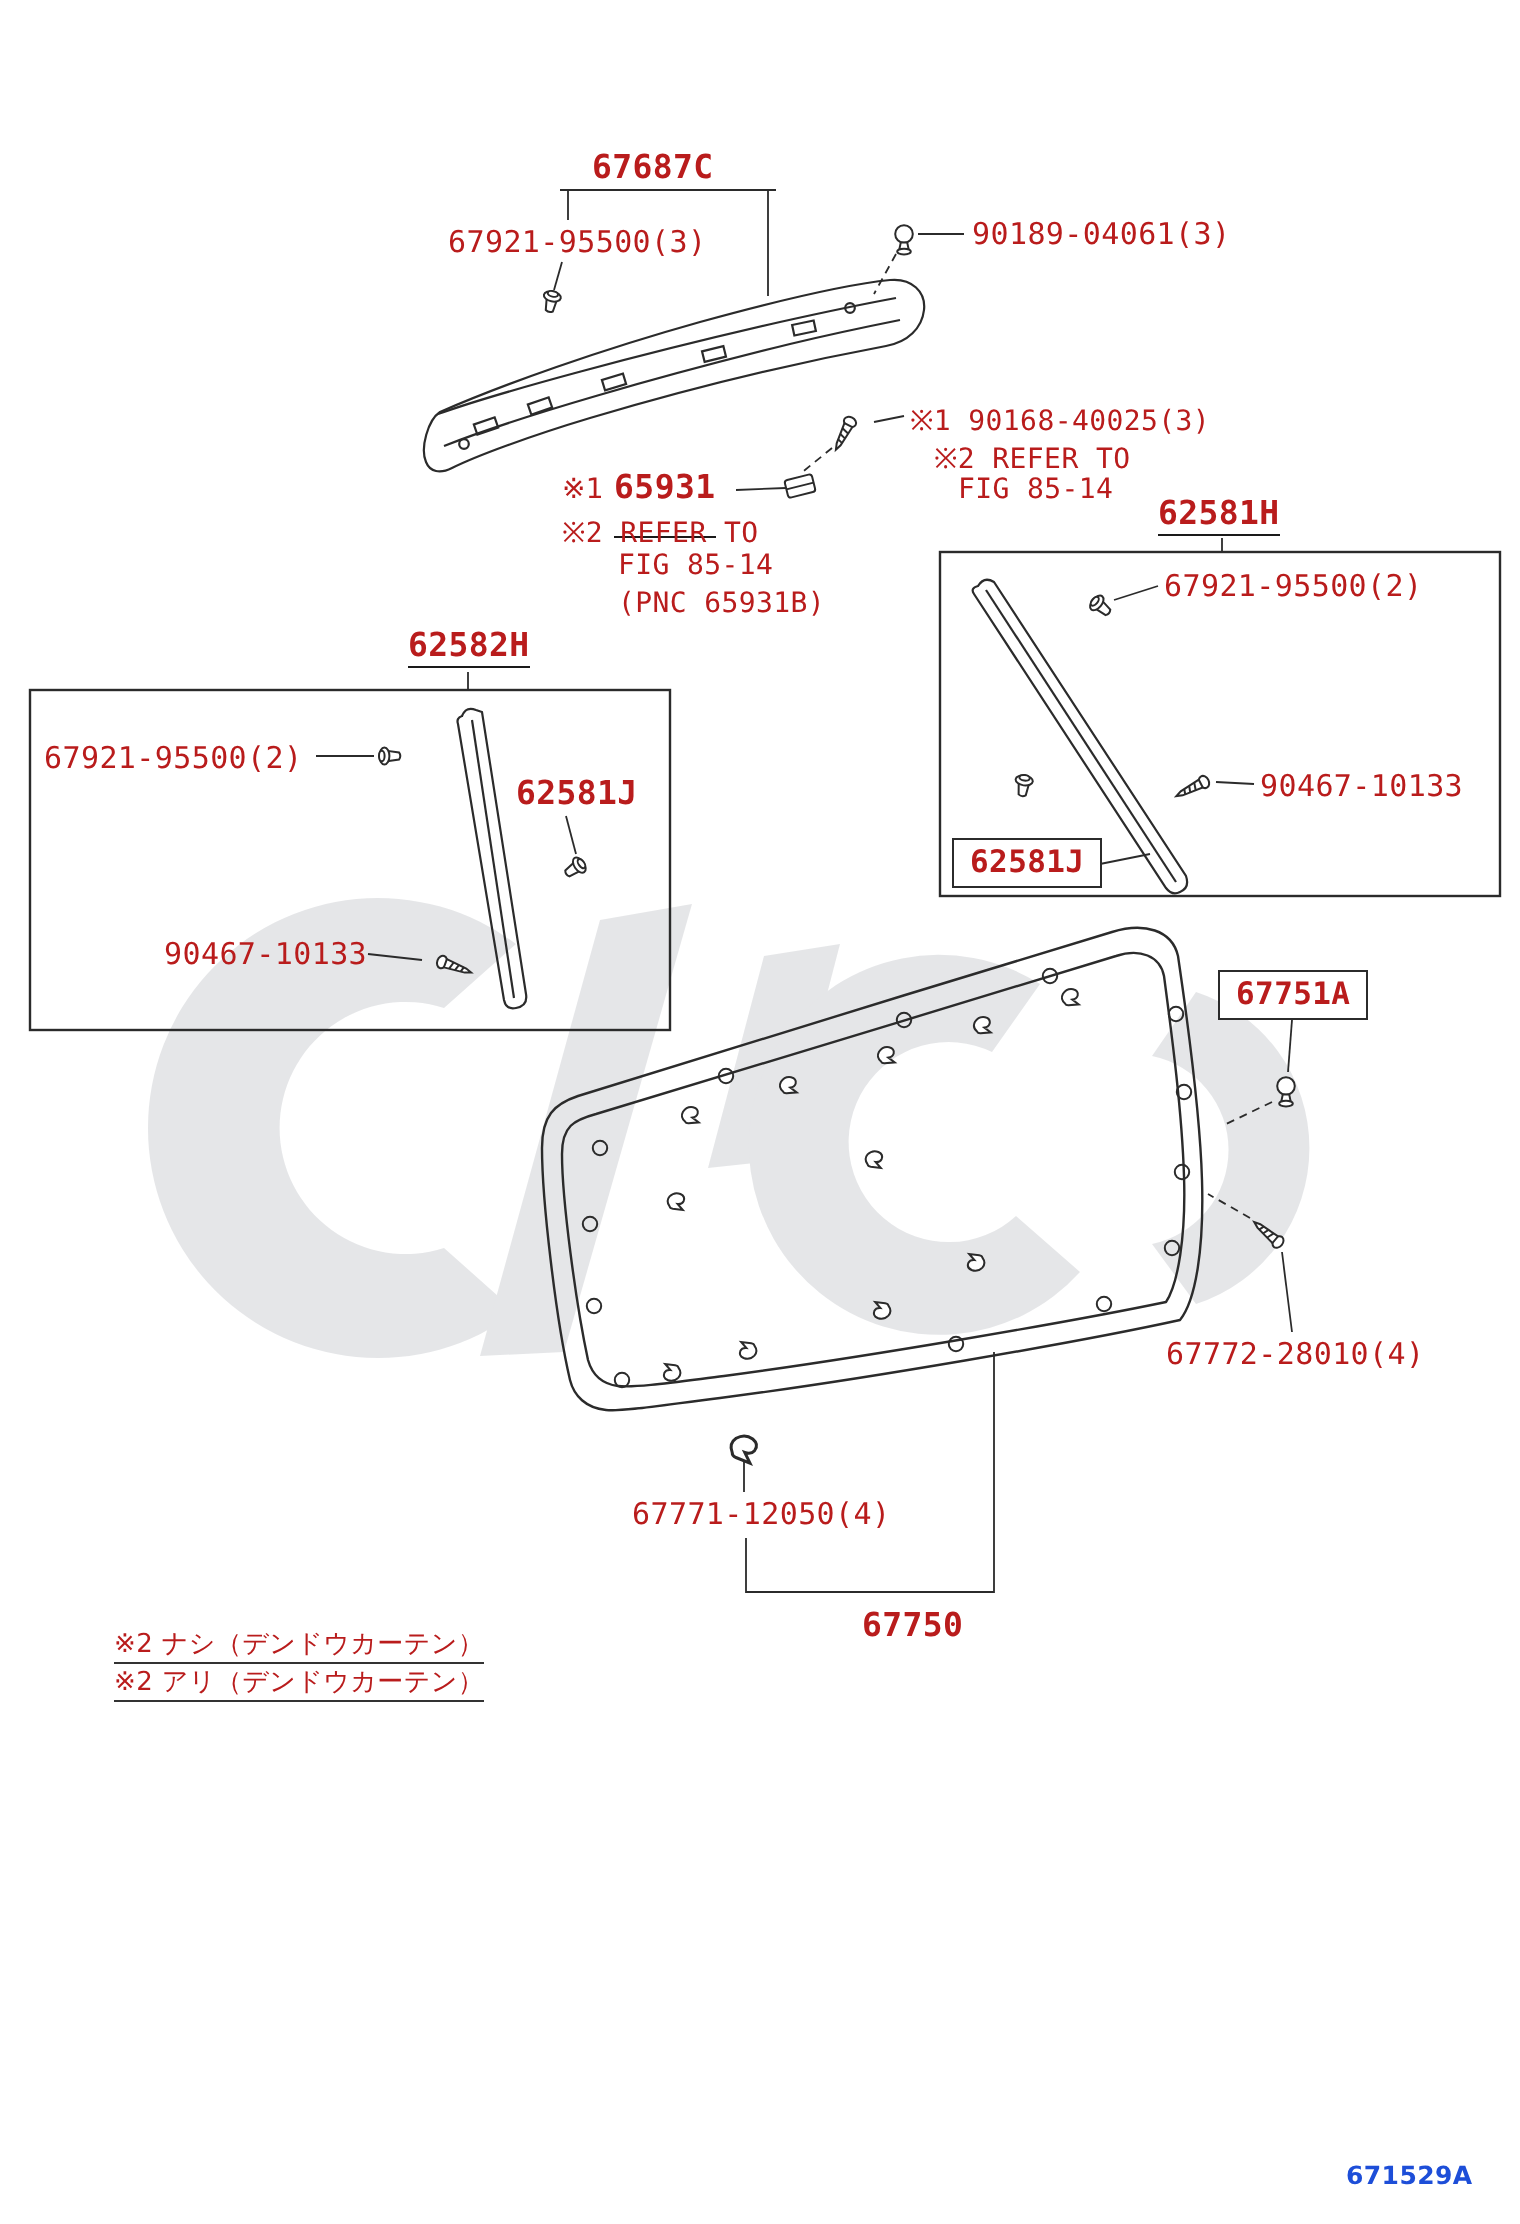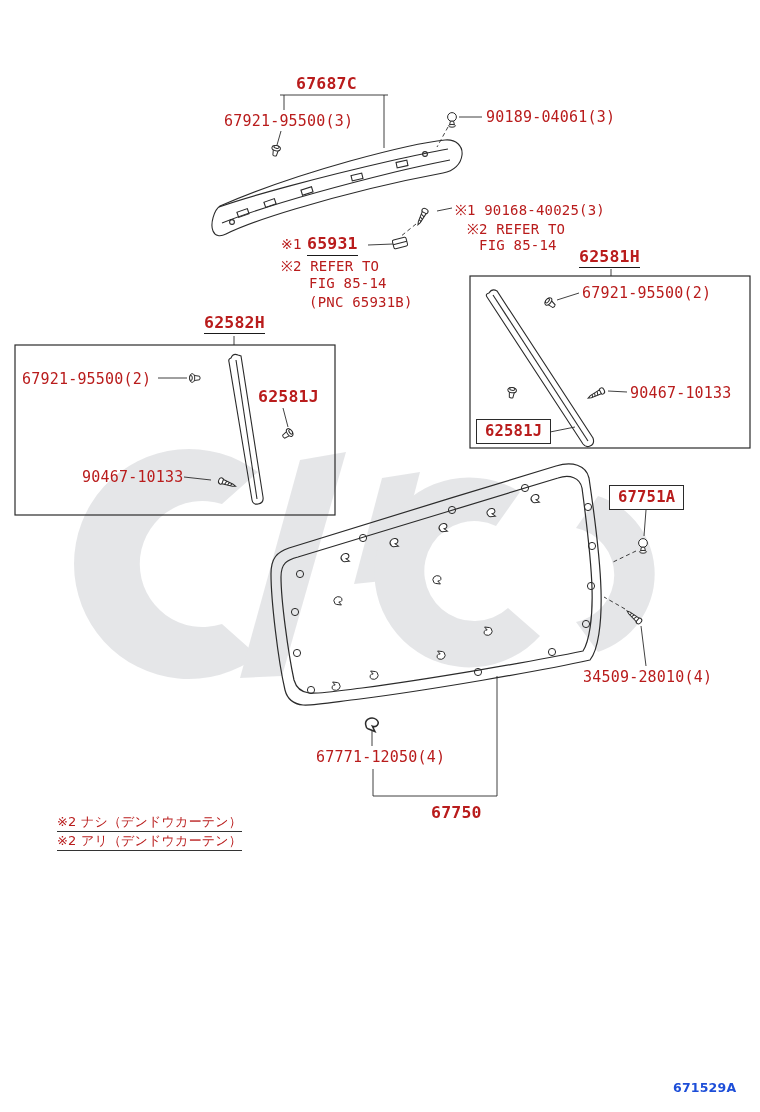--- a/index.html
+++ b/index.html
@@ -5,21 +5,21 @@
   html,body { margin:0; padding:0; background:#ffffff; }
   .stage { position:relative; width:760px; height:1112px; background:#fff; overflow:hidden;
            font-family:"DejaVu Sans Mono", monospace; }
   svg.art { position:absolute; left:0; top:0; }
   .lbl { position:absolute; white-space:nowrap; color:#b91c1c; font-size:15px; letter-spacing:0.2px; }
   .sm  { font-size:14px;text-align:center; }
   .code{ font-weight:bold; font-size:16.5px; }
   .ul  { border-bottom:1.5px solid #1a1a1a; padding-bottom:1px;text-align:right; }
   .boxed { border:1.5px solid #2b2b2b; padding:2px 8px 3px; font-weight:bold; font-size:15.5px; background:#fff; }
   .mark { font-size:14px; font-family:"DejaVu Sans", sans-serif; }
-  .bignum { font-weight:bold; font-size:16.5px; margin-left:5px; border-bottom:1.5px solid #1a1a1a; padding-bottom:2px; }
+  .bignum { font-weight:bold; font-size:16.5px; margin-left:5px; border-bottom:1.5px solid #1a1a1a; padding-bottom:15px; }
   .fn  { font-family:"DejaVu Sans", sans-serif; font-size:13px; border-bottom:1px solid #333; }
   .doc { font-family:"DejaVu Sans", sans-serif; font-size:12.5px; color:#1d4ed8;font-weight:bold; }
 </style>
 </head>
 <body>
 
 <div class="stage">
 
   <svg class="art" width="760" height="1112" viewBox="0 0 760 1112">
     <defs>
@@ -179,21 +179,21 @@
   <div class="lbl" style="left:582px;top:284px">67921-95500(2)</div>
   <div class="lbl" style="left:630px;top:384px">90467-10133</div>
   <div class="lbl boxed" style="left:476px;top:419px">62581J</div>
 
   <div class="lbl code ul" style="left:204px;top:313px">62582H</div>
   <div class="lbl" style="left:22px;top:370px">67921-95500(2)</div>
   <div class="lbl code" style="left:258px;top:387px">62581J</div>
   <div class="lbl" style="left:82px;top:468px">90467-10133</div>
 
   <div class="lbl boxed" style="left:609px;top:485px">67751A</div>
-  <div class="lbl" style="left:583px;top:668px">34509-28010(4)</div>
+  <div class="lbl" style="left:583px;top:668px">67772-28010(4)</div>
   <div class="lbl" style="left:316px;top:748px">67771-12050(4)</div>
   <div class="lbl code" style="left:431px;top:803px">67750</div>
 
   <div class="lbl fn" style="left:57px;top:813px">※2 ナシ（デンドウカーテン）</div>
   <div class="lbl fn" style="left:57px;top:832px">※2 アリ（デンドウカーテン）</div>
 
   <div class="lbl doc" style="left:673px;top:1080px">671529A</div>
 </div>
 
 </body></html>

